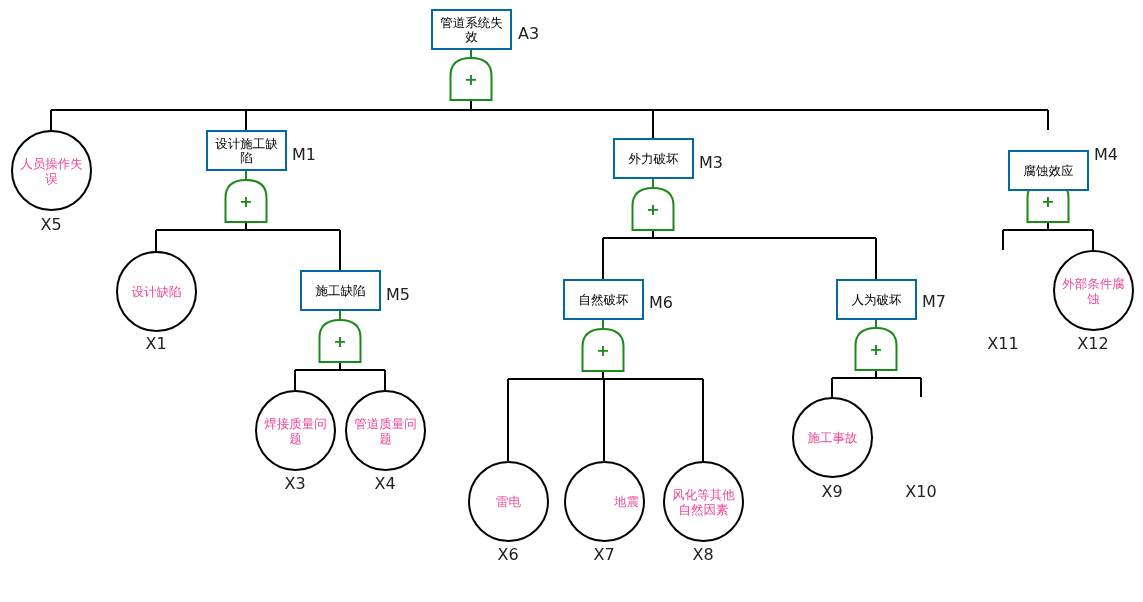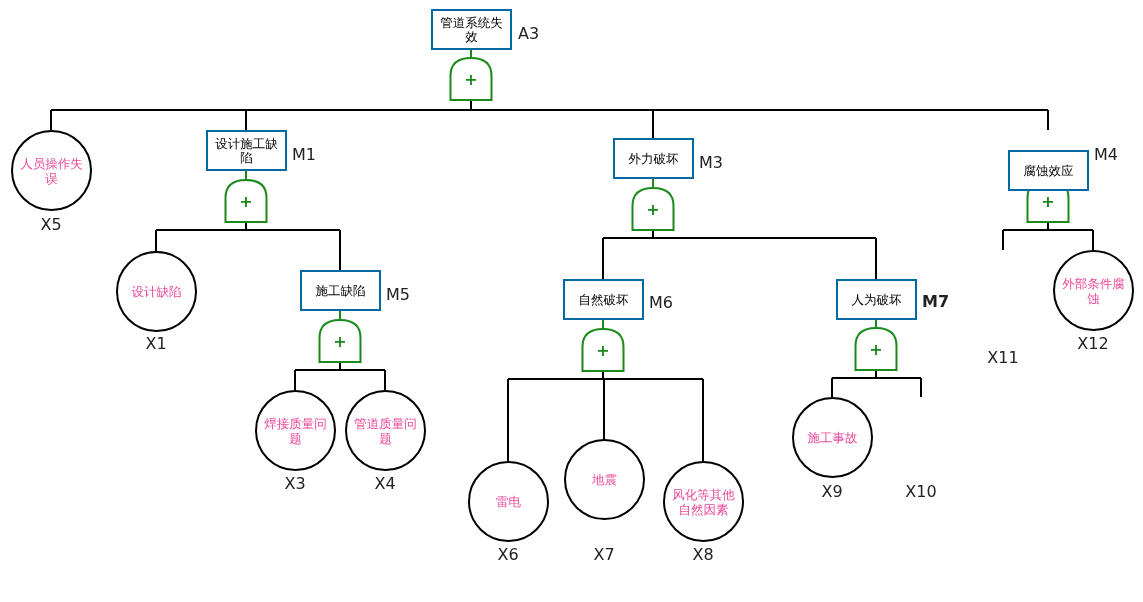--- a/index.html
+++ b/index.html
@@ -120,21 +120,21 @@
   <span class="id-label" style="left:386px;top:285px;">M5</span>
 
   <div class="event-box" style="left:563px;top:279px;">
     <span>自然破坏</span>
   </div>
   <span class="id-label" style="left:649px;top:293px;">M6</span>
 
   <div class="event-box" style="left:836px;top:279px;">
     <span>人为破坏</span>
   </div>
-  <span class="id-label" style="left:922px;top:292px;font-weight:bold;">M7</span>
+  <span class="id-label" style="left:922px;top:292px;">M7</span>
 
   <div class="basic-event" style="left:11px;top:130px;">
     <span>人员操作失误</span>
   </div>
   <span class="id-label id-under" style="left:51px;top:215px;">X5</span>
 
   <div class="basic-event" style="left:116px;top:251px;">
     <span>设计缺陷</span>
   </div>
   <span class="id-label id-under" style="left:156px;top:334px;">X1</span>
@@ -147,36 +147,36 @@
   <div class="basic-event" style="left:345px;top:390px;">
     <span>管道质量问题</span>
   </div>
   <span class="id-label id-under" style="left:385px;top:474px;">X4</span>
 
   <div class="basic-event" style="left:468px;top:461px;">
     <span>雷电</span>
   </div>
   <span class="id-label id-under" style="left:508px;top:545px;">X6</span>
 
-  <div class="basic-event" style="left:564px;top:439px;">
+  <div class="basic-event" style="left:564px;top:461px;justify-content:flex-end;">
     <span>地震</span>
   </div>
   <span class="id-label id-under" style="left:604px;top:545px;">X7</span>
 
   <div class="basic-event" style="left:663px;top:461px;">
     <span>风化等其他自然因素</span>
   </div>
   <span class="id-label id-under" style="left:703px;top:545px;">X8</span>
 
   <div class="basic-event" style="left:792px;top:397px;">
     <span>施工事故</span>
   </div>
   <span class="id-label id-under" style="left:832px;top:482px;">X9</span>
 
   <span class="id-label id-under" style="left:921px;top:482px;">X10</span>
 
-  <span class="id-label id-under" style="left:1003px;top:348px;">X11</span>
+  <span class="id-label id-under" style="left:1003px;top:334px;">X11</span>
 
   <div class="basic-event" style="left:1053px;top:250px;">
     <span>外部条件腐蚀</span>
   </div>
   <span class="id-label id-under" style="left:1093px;top:334px;">X12</span>
 </div>
 
 </body></html>

